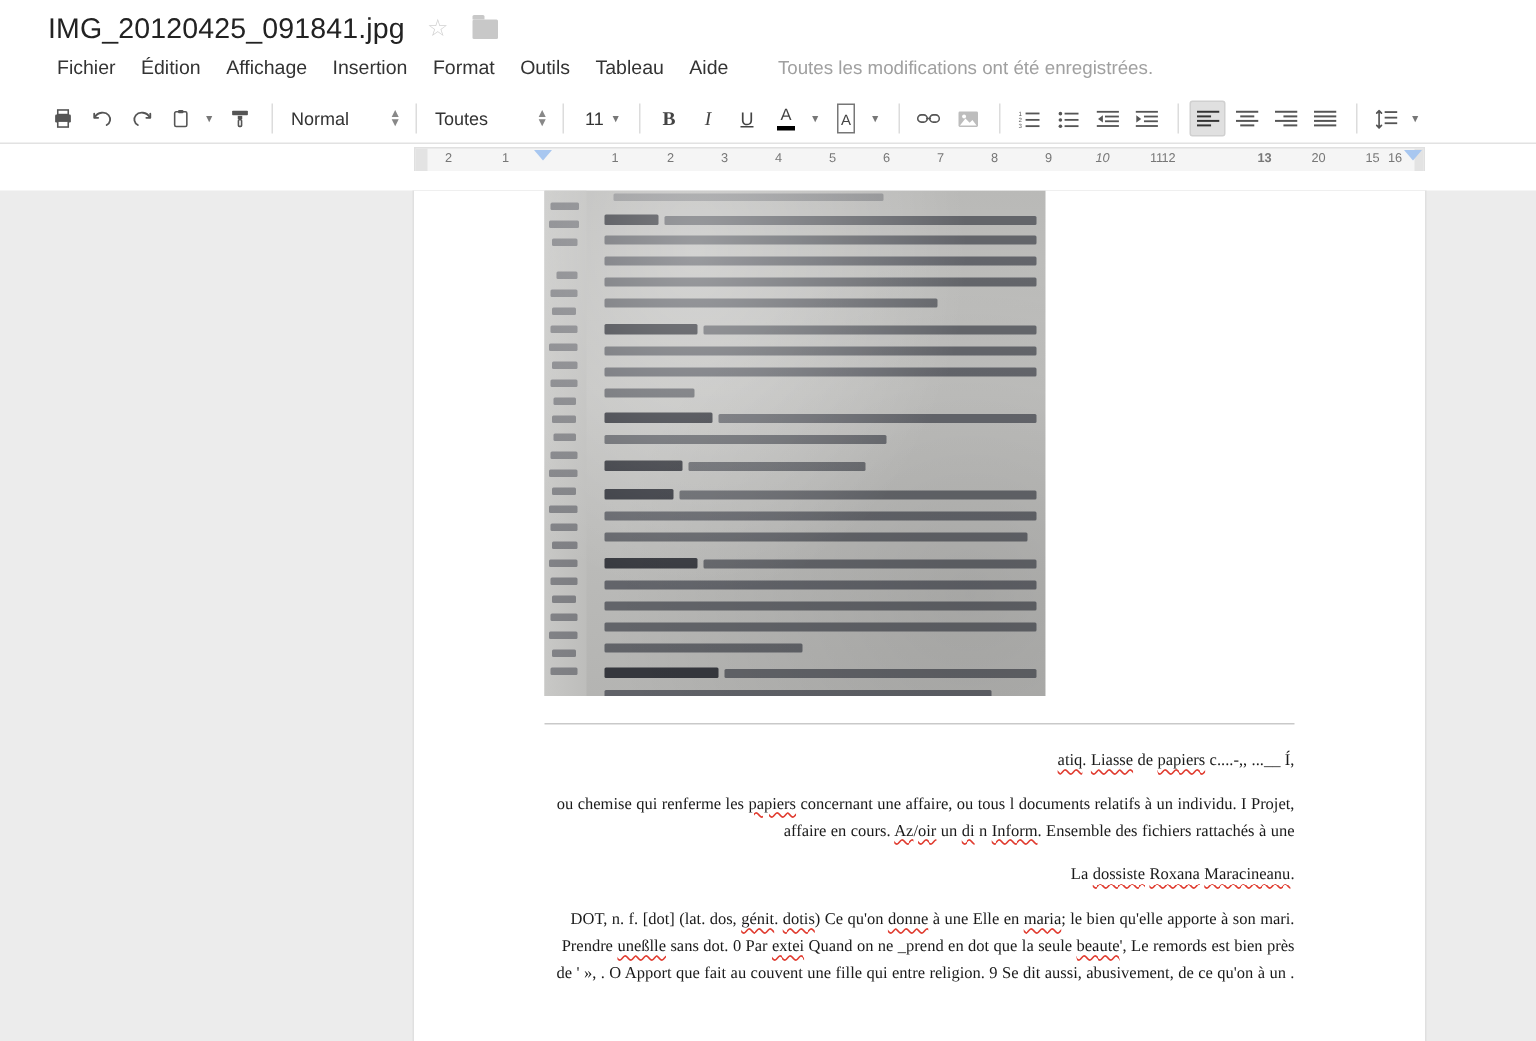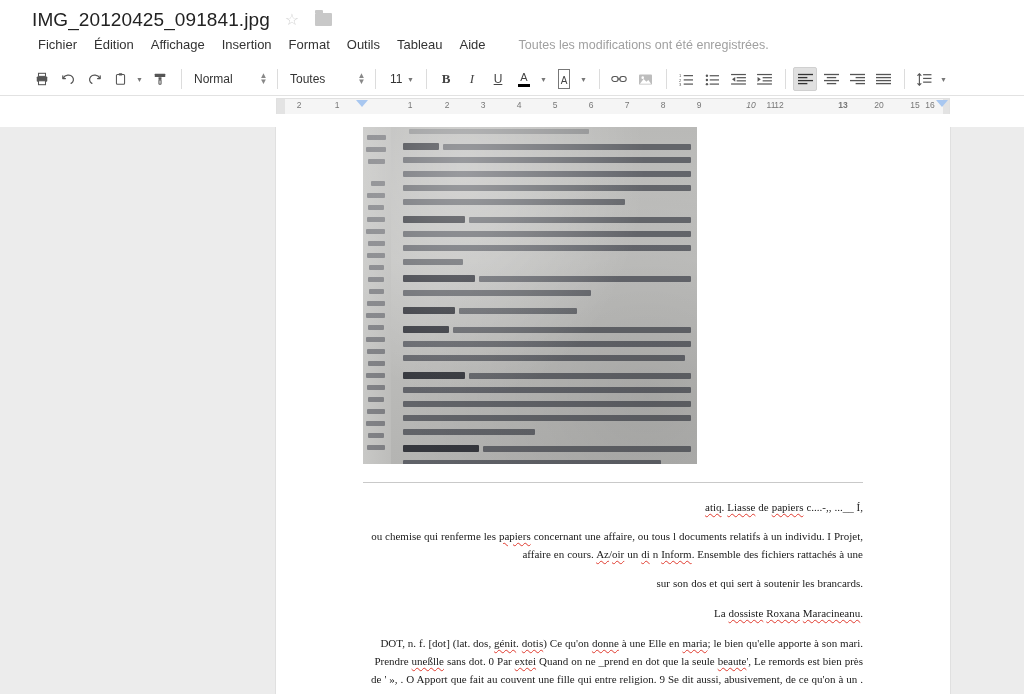--- a/index.html
+++ b/index.html
@@ -466,21 +466,21 @@
         <span class="rtick" style="left:60px;">1</span>
         <span class="rtick" style="left:133px;">1</span>
         <span class="rtick" style="left:170px;">2</span>
         <span class="rtick" style="left:206px;">3</span>
         <span class="rtick" style="left:242px;">4</span>
         <span class="rtick" style="left:278px;">5</span>
         <span class="rtick" style="left:314px;">6</span>
         <span class="rtick" style="left:350px;">7</span>
         <span class="rtick" style="left:386px;">8</span>
         <span class="rtick" style="left:422px;">9</span>
-        <span class="rtick" style="left:474px;font-style:italic;">10</span>
+        <span class="rtick" style="left:458px;font-style:italic;">10</span>
         <span class="rtick" style="left:494px;">11</span>
         <span class="rtick" style="left:502px;">12</span>
         <span class="rtick" style="left:566px;font-weight:bold;">13</span>
         <span class="rtick" style="left:602px;">20</span>
         <span class="rtick" style="left:638px;">15</span>
         <span class="rtick" style="left:653px;">16</span>
 
         <div class="indent-marker" style="left:79px;"></div>
         <div class="indent-marker" style="left:659px;"></div>
       </div>
@@ -564,21 +564,20 @@
 
           </div>
 
           <div class="scan-sheen"></div>
         </div>
 
         <hr class="doc-rule">
 
         <p class="doc-p tight"><span class="sp">atiq</span>. <span class="sp">Liasse</span> de <span class="sp">papiers</span> c....-,, ...__ Í,</p>
         <p class="doc-p">ou chemise qui renferme les <span class="sp">papiers</span> concernant une affaire, ou tous l documents relatifs à un individu. I Projet, affaire en cours. <span class="sp">Az</span>/<span class="sp">oir</span> un <span class="sp">di</span> n <span class="sp">Inform</span>. Ensemble des fichiers rattachés à une</p>
-        <p class="doc-p">sur son dos et qui sert à soutenir les brancards.</p>
         <p class="doc-p">La <span class="sp">dossiste</span> <span class="sp">Roxana</span> <span class="sp">Maracineanu</span>.</p>
         <p class="doc-p">DOT, n. f. [dot] (lat. dos, <span class="sp">génit</span>. <span class="sp">dotis</span>) Ce qu'on <span class="sp">donne</span> à une Elle en <span class="sp">maria</span>; le bien qu'elle apporte à son mari. Prendre <span class="sp">uneßlle</span> sans dot. 0 Par <span class="sp">extei</span> Quand on ne _prend en dot que la seule <span class="sp">beaute</span>', Le remords est bien près de ' », . O Apport que fait au couvent une fille qui entre religion. 9 Se dit aussi, abusivement, de ce qu'on  à un .</p>
 
       </div>
     </div>
   </div>
 
 </div>
 
 </body></html>

